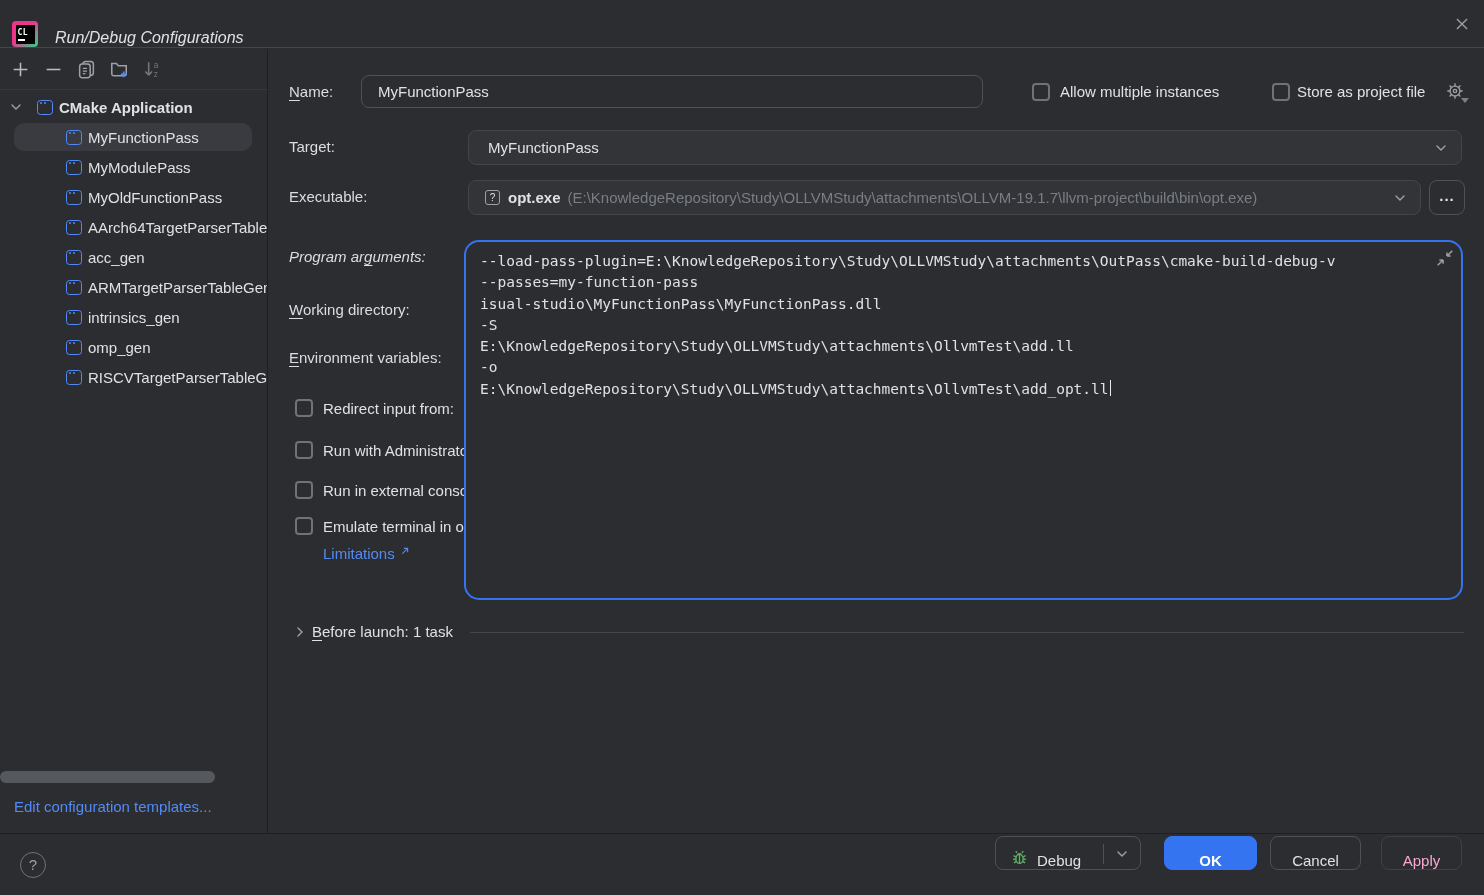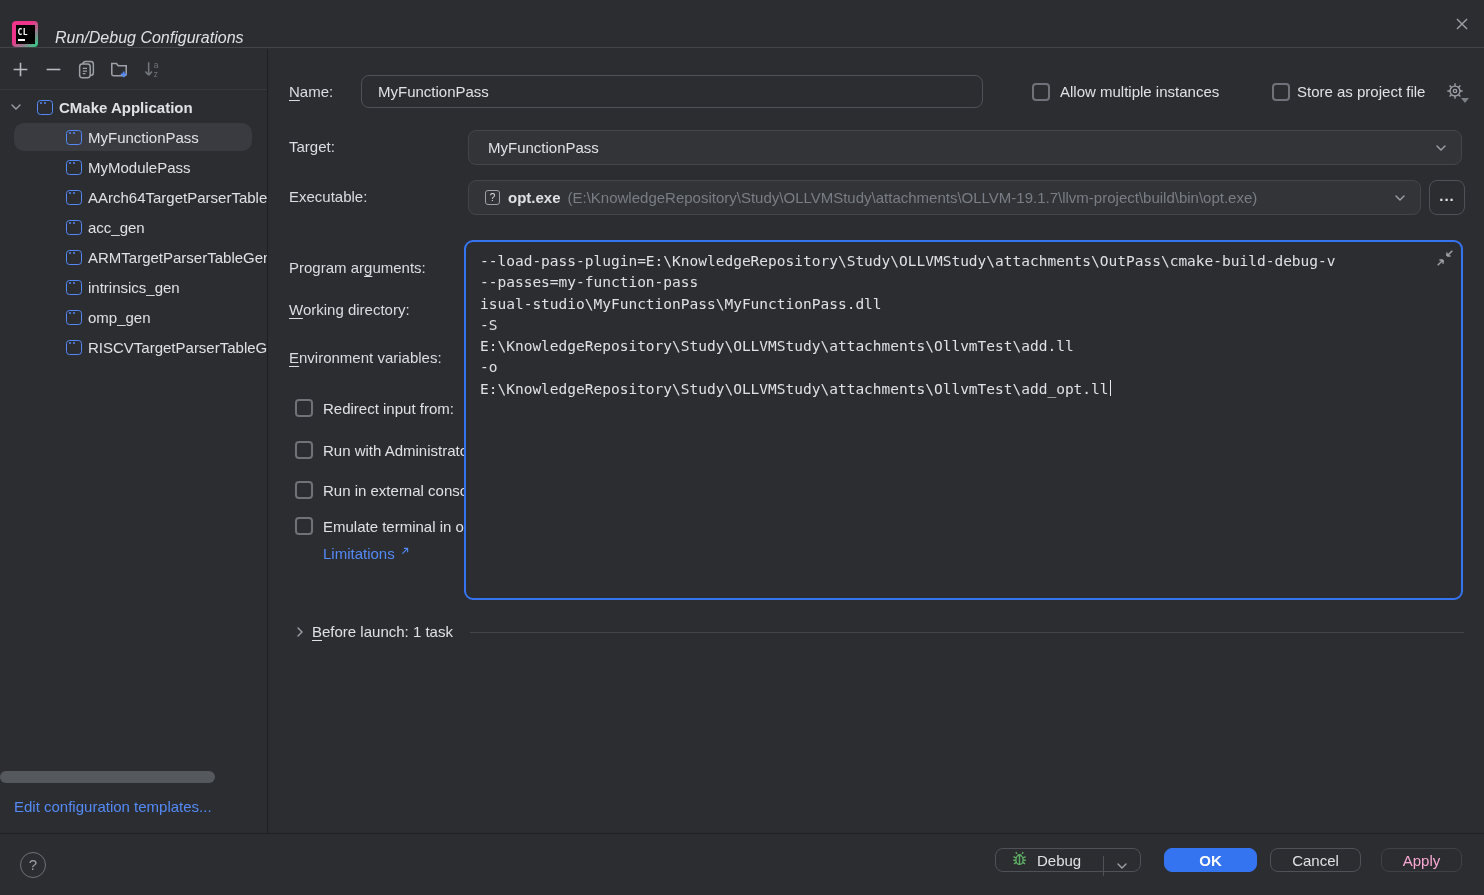--- a/index.html
+++ b/index.html
@@ -64,43 +64,43 @@
     border-left:4px solid transparent; border-right:4px solid transparent; border-top:5px solid #7c8087; }
 
   .exec-type-icon { width:15px; height:15px; border:1px solid #9da0a8; border-radius:3px;
     font-size:10px; line-height:13px; text-align:center; color:#dfe1e5; margin:0 8px 0 16px; flex:none; }
   .exec-file { font-weight:600; }
   .exec-path { color:#797d85; margin-left:7px; white-space:nowrap; overflow:hidden; max-width:770px;text-align:right; }
   .dots-btn { position:absolute; border:1px solid #4e5157; border-radius:8px; text-align:center;
     color:#dfe1e5; font-weight:bold; letter-spacing:1px; line-height:30px; }
 
   .args-area { position:absolute; left:195px; top:191px; width:999px; height:360px;
-    border:2px solid #3574f0; border-radius:9px; background:#2b2d30; z-index:2; }
+    border:2px solid #3574f0; border-radius:15px; background:#2b2d30; z-index:2; }
   .args-text { margin:9px 26px 0 14px; font-family:"DejaVu Sans Mono",monospace;
     font-size:14.5px; line-height:21.3px; color:#dfe1e5; }
   .arg-line { white-space:pre; }
   .caret { display:inline-block; width:1.5px; height:16px; background:#e8eaee;
     vertical-align:-2px; margin-left:1px; }
   .collapse-btn { position:absolute; right:7px; top:7px; width:18px; height:18px; }
 
   .opt-group { position:absolute; left:0; top:0; width:460px; height:560px; }
   .opt-row { position:absolute; left:26px; display:flex; align-items:center; gap:10px;
     width:430px; white-space:nowrap; overflow:hidden; }
   .limitations { position:absolute; left:54px; top:496px; color:#548af7; display:flex; align-items:flex-start; gap:4px; }
 
   .before-launch-chevron { position:absolute; left:23px; top:575px; width:16px; height:16px; }
   .before-launch-label { position:absolute; left:43px; top:573px; height:20px; line-height:20px; }
   .before-launch-line { position:absolute; left:201px; top:583px; width:994px; height:1px; background:#43454a; }
 
   
   .footer { position:absolute; left:0; top:833px; width:1484px; height:62px; border-top:1px solid #1e1f22; }
   .help-btn { position:absolute; left:20px; top:18px; width:26px; height:26px; border-radius:50%;
     border:1.5px solid #6f7278; color:#9da0a8; font-size:15px; text-align:center; line-height:23px; }
-  .btn { position:absolute; top:14px; height:24px; border-radius:8px; border:1px solid #4e5157;
-    display:flex; align-items:center; justify-content:center; font-size:15px; color:#dfe1e5; }
+  .btn { position:absolute; top:2px; height:34px; border-radius:8px; border:1px solid #4e5157;
+    display:flex; align-items:flex-end; justify-content:center; font-size:15px; color:#dfe1e5; }
   .btn-debug { left:995px; width:146px; justify-content:flex-start; padding-left:15px; }
   .btn-debug .divider { position:absolute; right:36px; top:7px; width:1px; height:20px; background:#4e5157; }
   .btn-debug .chev { position:absolute; right:10px; top:9px; }
   .btn-ok { left:1164px; width:93px; background:#3574f0; border-color:#3574f0; color:#fff; font-weight:600; }
   .btn-cancel { left:1270px; width:91px; }
   .btn-apply { left:1381px; width:81px; border-color:#3f4146; color:#f9a8d4; }
   .bug-icon { margin-right:9px; }
 </style>
 </head>
 <body>
@@ -168,20 +168,24 @@
         <div class="tree-row child selected">
           <span class="cfg-icon"></span>
           <span class="tree-label">MyFunctionPass</span>
         </div>
         <div class="tree-row child">
           <span class="cfg-icon"></span>
           <span class="tree-label">MyModulePass</span>
         </div>
         <div class="tree-row child">
           <span class="cfg-icon"></span>
+          <span class="tree-label">MyOldFunctionPass</span>
+        </div>
+        <div class="tree-row child">
+          <span class="cfg-icon"></span>
           <span class="tree-label">AArch64TargetParserTableGen</span>
         </div>
         <div class="tree-row child">
           <span class="cfg-icon"></span>
           <span class="tree-label">acc_gen</span>
         </div>
         <div class="tree-row child">
           <span class="cfg-icon"></span>
           <span class="tree-label">ARMTargetParserTableGen</span>
         </div>
@@ -263,21 +267,21 @@
     <span class="exec-file">opt.exe</span>
     <span class="exec-path">(E:\KnowledgeRepository\Study\OLLVMStudy\attachments\OLLVM-19.1.7\llvm-project\build\bin\opt.exe)</span>
     <span class="chev">
       <svg width="16" height="16" viewBox="0 0 16 16">
           <path d="M4 6l4 4 4-4" stroke="#9da0a8" stroke-width="1.4" fill="none" stroke-linecap="round"></path>
         </svg>
     </span>
   </div>
   <div class="dots-btn" style="left:1160px; top:131px; width:36px; height:35px;">...</div>
 
-  <div class="flabel" style="top:209px;"><span>Program ar</span><span class="mn">g</span><span>uments:</span></div>
+  <div class="flabel" style="top:198px;font-style:italic;"><span>Program ar</span><span class="mn">g</span><span>uments:</span></div>
   <div class="flabel" style="top:251px;"><span></span><span class="mn">W</span><span>orking directory:</span></div>
   <div class="flabel" style="top:299px;"><span></span><span class="mn">E</span><span>nvironment variables:</span></div>
 
   <div class="args-area">
     <div class="args-text">
         <div class="arg-line">--load-pass-plugin=E:\KnowledgeRepository\Study\OLLVMStudy\attachments\OutPass\cmake-build-debug-v</div>
         <div class="arg-line">--passes=my-function-pass</div>
         <div class="arg-line">isual-studio\MyFunctionPass\MyFunctionPass.dll</div>
         <div class="arg-line">-S</div>
         <div class="arg-line">E:\KnowledgeRepository\Study\OLLVMStudy\attachments\OllvmTest\add.ll</div>

